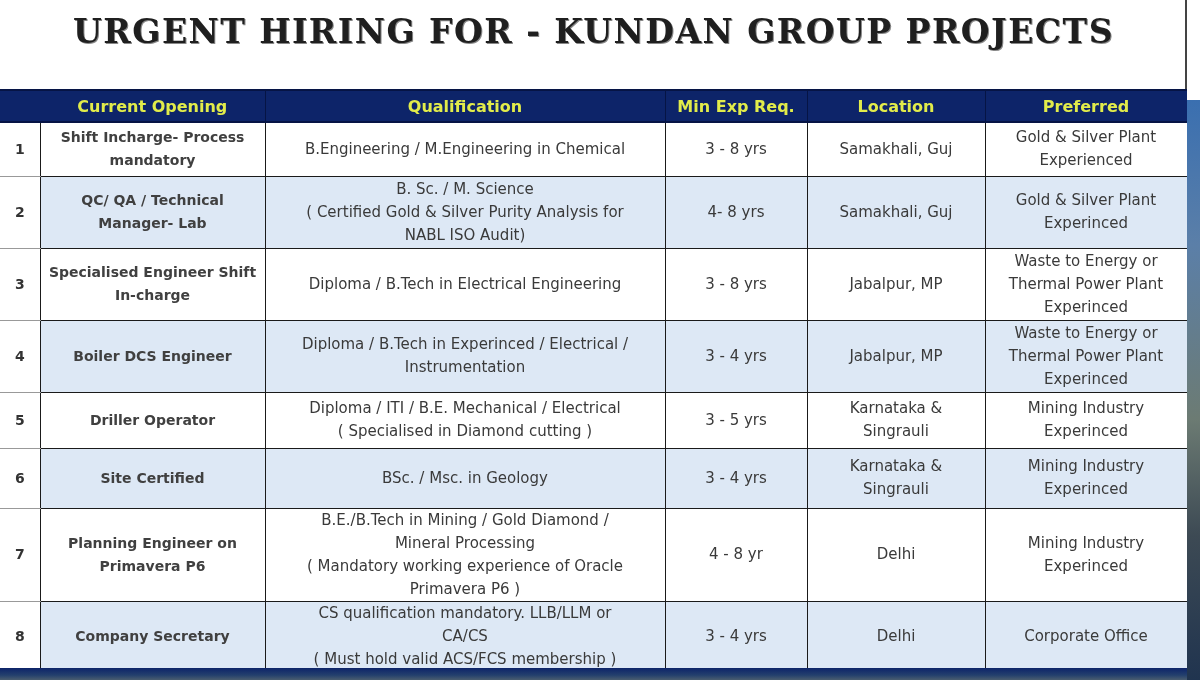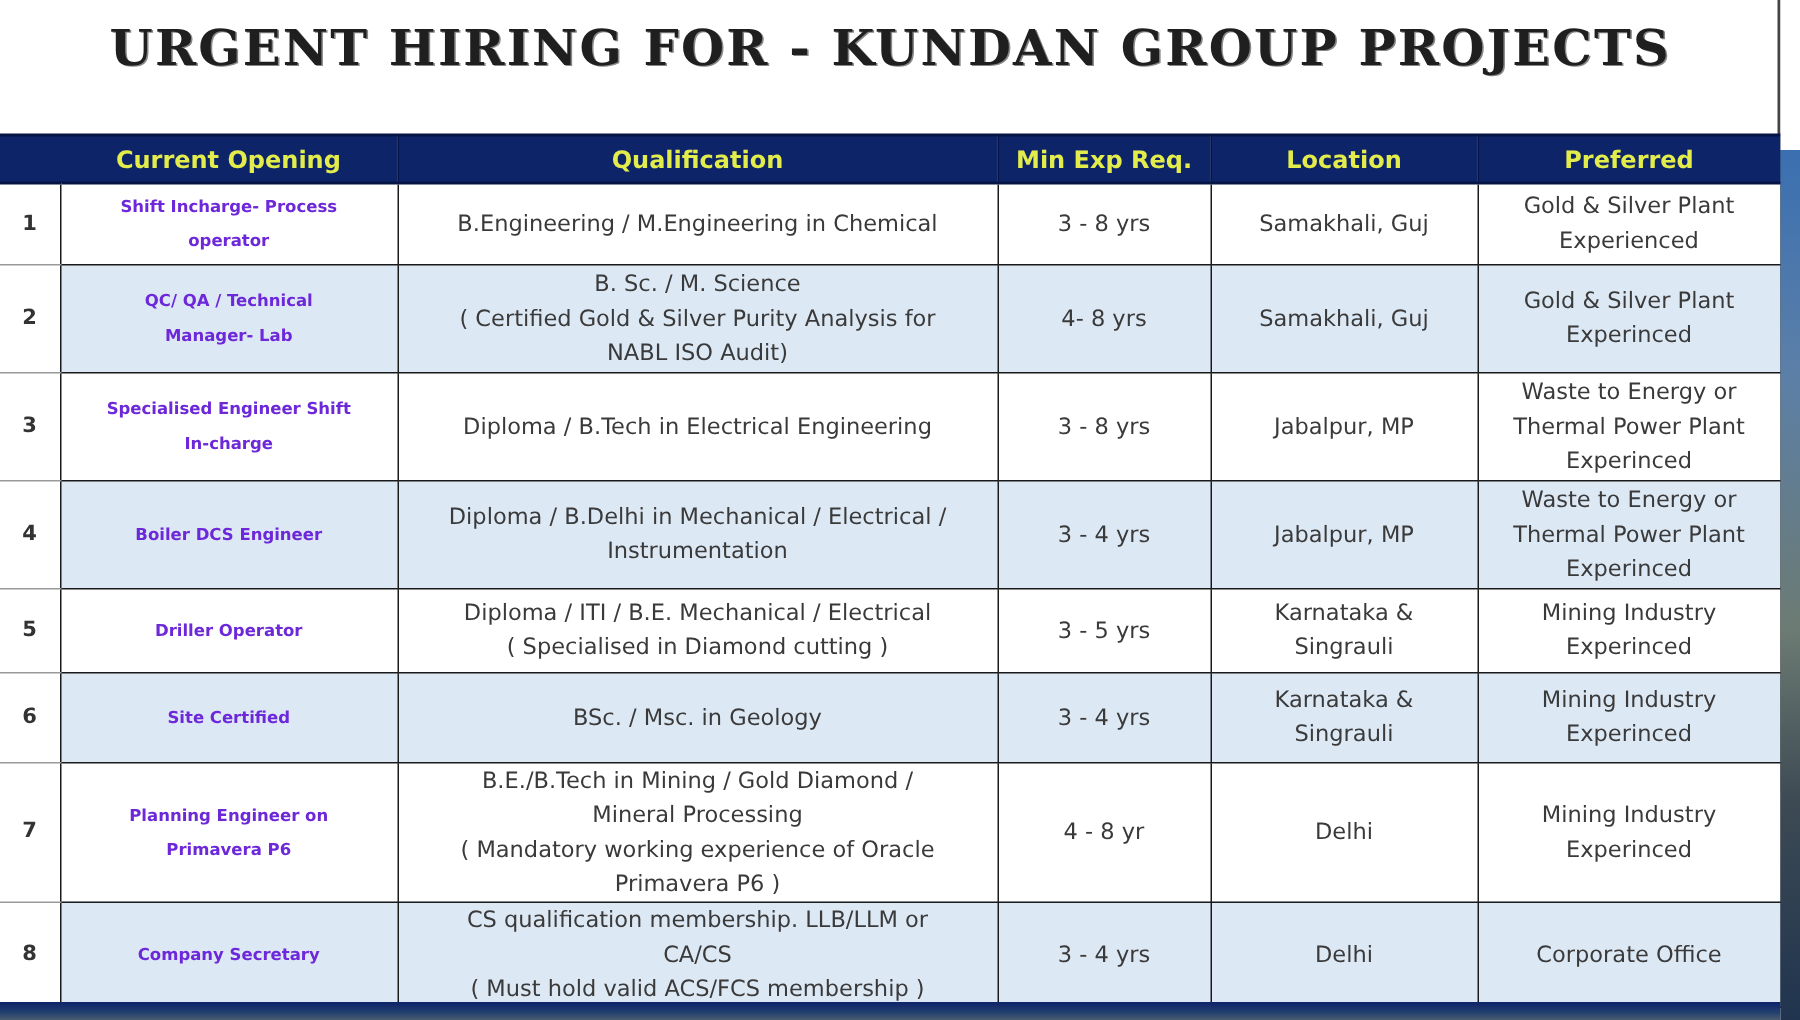--- a/index.html
+++ b/index.html
@@ -57,21 +57,21 @@
     font-family: "DejaVu Sans", sans-serif;
     font-size: 15px; line-height: 23px;
     color: #3a3a3a;
     padding: 0 3px;
   }
   table.jobs td.num {
     border-left: none; border-top: none; border-bottom: 1px solid #999;
     background: #ffffff !important;
     font-weight: bold; font-size: 14px; color: #333;
   }
-  table.jobs td.open { font-weight: bold; color: #6d28d9; font-size: 11px; }
+  table.jobs td.open { font-weight: bold; color: #404040; font-size: 14px; }
   table.jobs tr.odd td { background: #ffffff; }
   table.jobs tr.even td { background: #dde8f5; }
 
   .bottom-band {
     position: absolute; left: 0; top: 668px; width: 1187px; height: 12px;
     background: linear-gradient(180deg, #0d2469 0%, #24406d 60%, #4a5d6f 100%);
   }
 </style>
 </head>
 <body>
@@ -96,21 +96,21 @@
         <th>Min Exp Req.</th>
         <th>Location</th>
         <th>Preferred</th>
       </tr>
     </thead>
     <tbody id="rows">
         <tr class="odd" style="height: 54px;">
           <td class="num">1</td>
           <td class="open">
             <div>Shift Incharge- Process</div>
-            <div>operator</div>
+            <div>mandatory</div>
           </td>
           <td>
             <div>B.Engineering / M.Engineering in Chemical</div>
           </td>
           <td>3 - 8 yrs</td>
           <td>
             <div>Samakhali, Guj</div>
           </td>
           <td>
             <div>Gold &amp; Silver Plant</div>
@@ -155,21 +155,21 @@
             <div>Thermal Power Plant</div>
             <div>Experinced</div>
           </td>
         </tr>
         <tr class="even" style="height: 72px;">
           <td class="num">4</td>
           <td class="open">
             <div>Boiler DCS Engineer</div>
           </td>
           <td>
-            <div>Diploma / B.Delhi in Mechanical / Electrical /</div>
+            <div>Diploma / B.Tech in Experinced / Electrical /</div>
             <div>Instrumentation</div>
           </td>
           <td>3 - 4 yrs</td>
           <td>
             <div>Jabalpur, MP</div>
           </td>
           <td>
             <div>Waste to Energy or</div>
             <div>Thermal Power Plant</div>
             <div>Experinced</div>
@@ -232,21 +232,21 @@
             <div>Mining Industry</div>
             <div>Experinced</div>
           </td>
         </tr>
         <tr class="even" style="height: 68px;">
           <td class="num">8</td>
           <td class="open">
             <div>Company Secretary</div>
           </td>
           <td>
-            <div>CS qualification membership. LLB/LLM or</div>
+            <div>CS qualification mandatory. LLB/LLM or</div>
             <div>CA/CS</div>
             <div>( Must hold valid ACS/FCS membership )</div>
           </td>
           <td>3 - 4 yrs</td>
           <td>
             <div>Delhi</div>
           </td>
           <td>
             <div>Corporate Office</div>
           </td>

